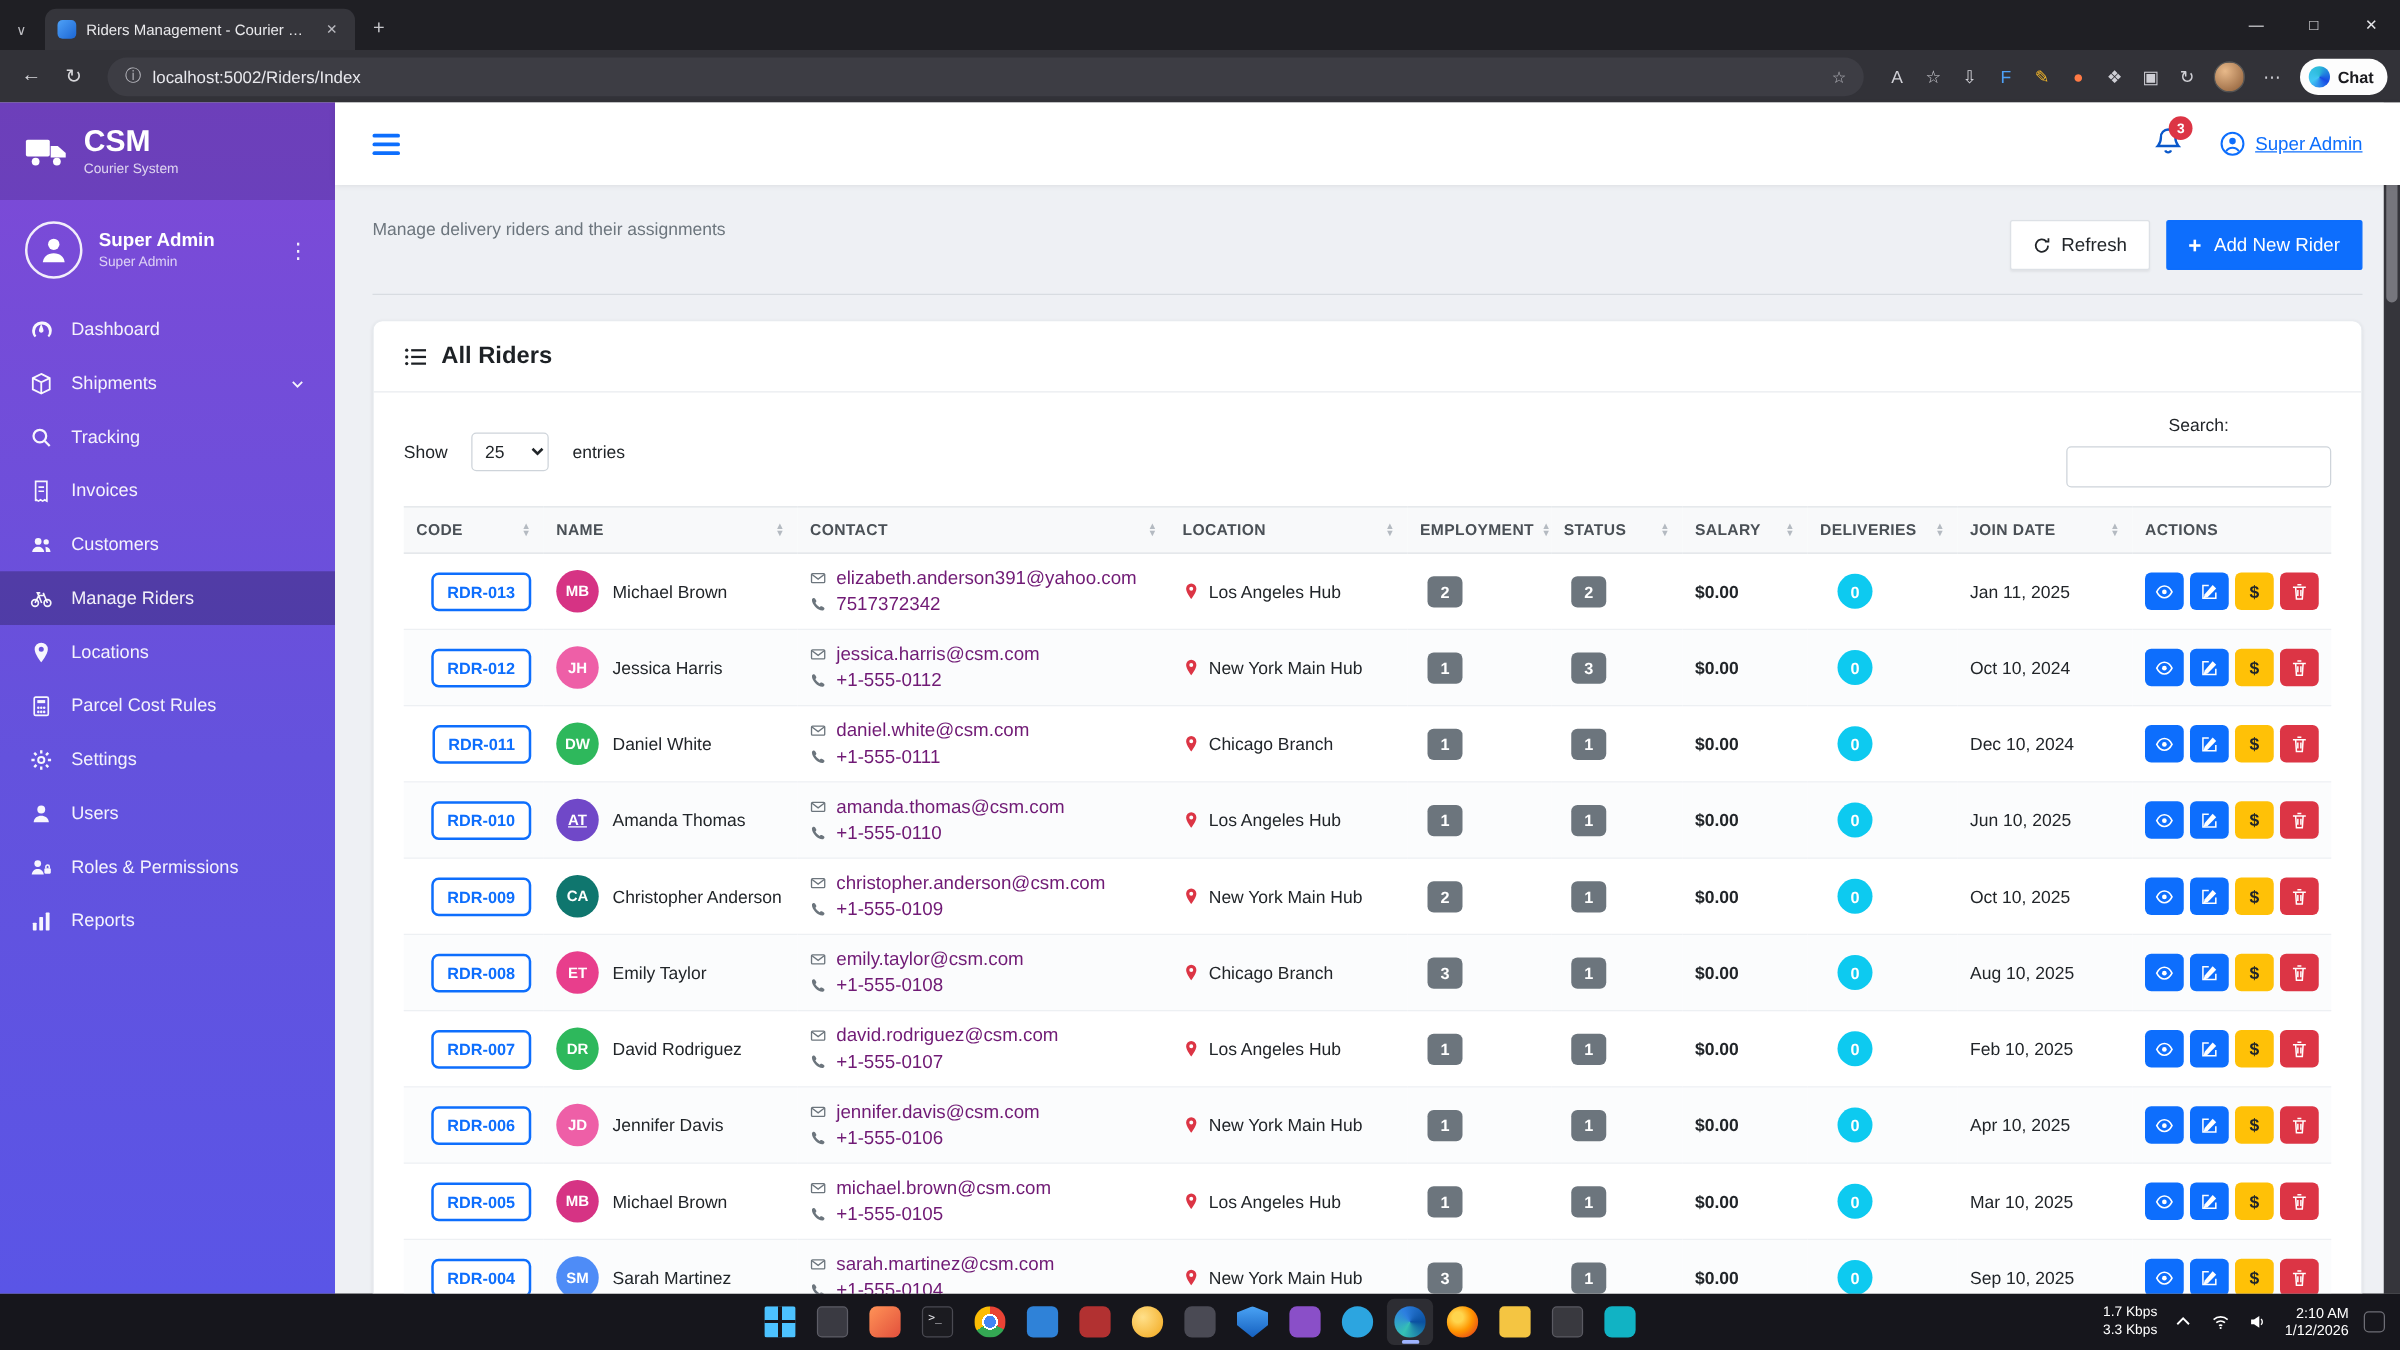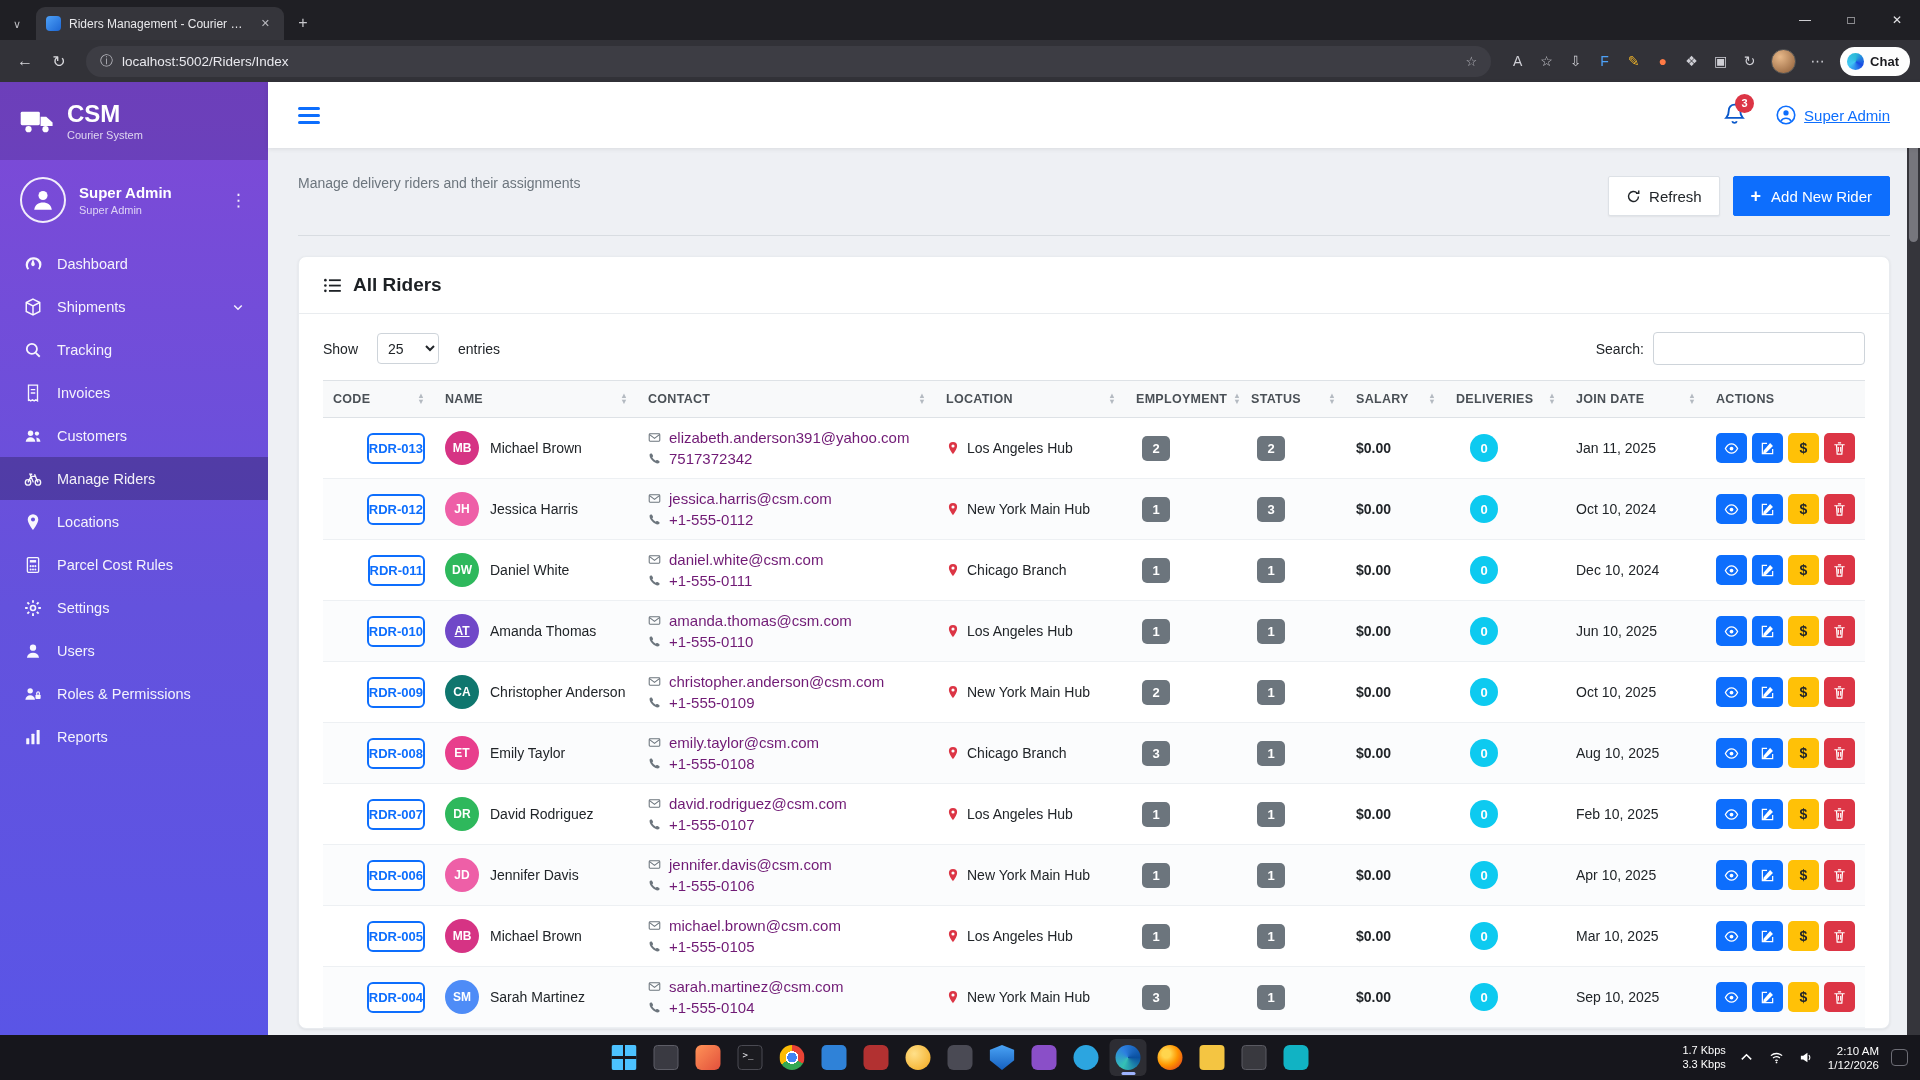--- a/index.html
+++ b/index.html
@@ -79,40 +79,40 @@
   .btn-primary .plus { font-size:18px; font-weight:600; margin-right:2px; }
   hr.divider { border:none; border-top:1px solid #d8dce1; margin:19px 0 20px; }
 
   .card { background:#fff; border:1px solid #e8ebef; border-radius:8px; box-shadow:0 1px 3px rgba(0,0,0,.07); }
   .card-header { padding:17px 24px; border-bottom:1px solid #e9ecef; display:flex; align-items:center; gap:11px; font-size:19px; font-weight:700; color:#1d2125; }
   .card-header svg { width:19px; height:19px; }
   .card-body { padding:18px 24px 0; }
   .controls { display:flex; align-items:center; justify-content:space-between; margin-bottom:15px; }
   .show-group { display:flex; align-items:center; gap:19px; font-size:14px; color:#212529; }
   select.page-size { height:31px; min-width:62px; border:1px solid #ced4da; border-radius:4px; padding:0 6px; font-size:14px; color:#212529; background:#fff; }
-  .search-group { display:flex; align-items:center; gap:9px; font-size:14px; color:#212529; }
+  .search-group { display:flex; align-items:center; gap:9px; font-size:14px; color:#212529;flex-direction:column; }
   input.search { width:212px; height:33px; border:1px solid #ced4da; border-radius:4px; padding:0 10px; font-size:14px; outline:none; }
 
   table { width:100%; border-collapse:collapse; table-layout:fixed; }
   thead th { background:#f8f9fa; border-top:1px solid #dee2e6; border-bottom:1px solid #dee2e6; padding:11px 10px; font-size:12.5px; font-weight:700; color:#4a5056; text-transform:uppercase; text-align:left; letter-spacing:.3px; }
   th:nth-child(1),td:nth-child(1){width:112px;text-align:right;}
   th:nth-child(2),td:nth-child(2){width:203px;}
   th:nth-child(3),td:nth-child(3){width:298px;}
   th:nth-child(4),td:nth-child(4){width:190px;}
   th:nth-child(5),td:nth-child(5){width:115px;}
   th:nth-child(6),td:nth-child(6){width:105px;}
   th:nth-child(7),td:nth-child(7){width:100px;}
   th:nth-child(8),td:nth-child(8){width:120px;}
   th:nth-child(9),td:nth-child(9){width:140px;}
   .th-inner { display:flex; align-items:center; }
   .sort { margin-left:auto; display:flex; flex-direction:column; font-size:7.5px; line-height:6.5px; color:#b4bac1; padding-left:6px; }
   tbody td { padding:10px 10px; border-bottom:1px solid #edf0f3; font-size:14px; color:#212529; vertical-align:middle; height:60px; }
   tbody tr:nth-child(even) { background:#fbfcfd; }
 
-  .code-badge { display:inline-block; padding:6px 0; border:2px solid #0d6efd; color:#0d6efd; background:#fff; font-weight:700; font-size:13px; border-radius:6px; }
+  .code-badge { display:inline-block; padding:6px 11px; border:2px solid #0d6efd; color:#0d6efd; background:#fff; font-weight:700; font-size:13px; border-radius:6px; }
   .name-cell { display:flex; align-items:center; gap:11px; }
   .avatar { width:34px; height:34px; border-radius:50%; flex:0 0 34px; display:flex; align-items:center; justify-content:center; color:#fff; font-size:12px; font-weight:700; }
   .rider-name { font-weight:500; }
   .contact-line { display:flex; align-items:center; gap:8px; font-size:15px; line-height:19px; color:#701a75; }
   .contact-line + .contact-line { margin-top:2px; }
   .cicon { display:flex; color:#6c757d; }
   .cicon svg { width:13px; height:13px; }
   .loc { display:flex; align-items:center; gap:7px; }
   .loc svg { width:14px; height:14px; }
   .badge-gray { display:inline-block; min-width:28px; padding:5px 8px; background:#6c757d; color:#fff; border-radius:5px; font-size:13px; font-weight:600; text-align:center; margin-left:6px; }

